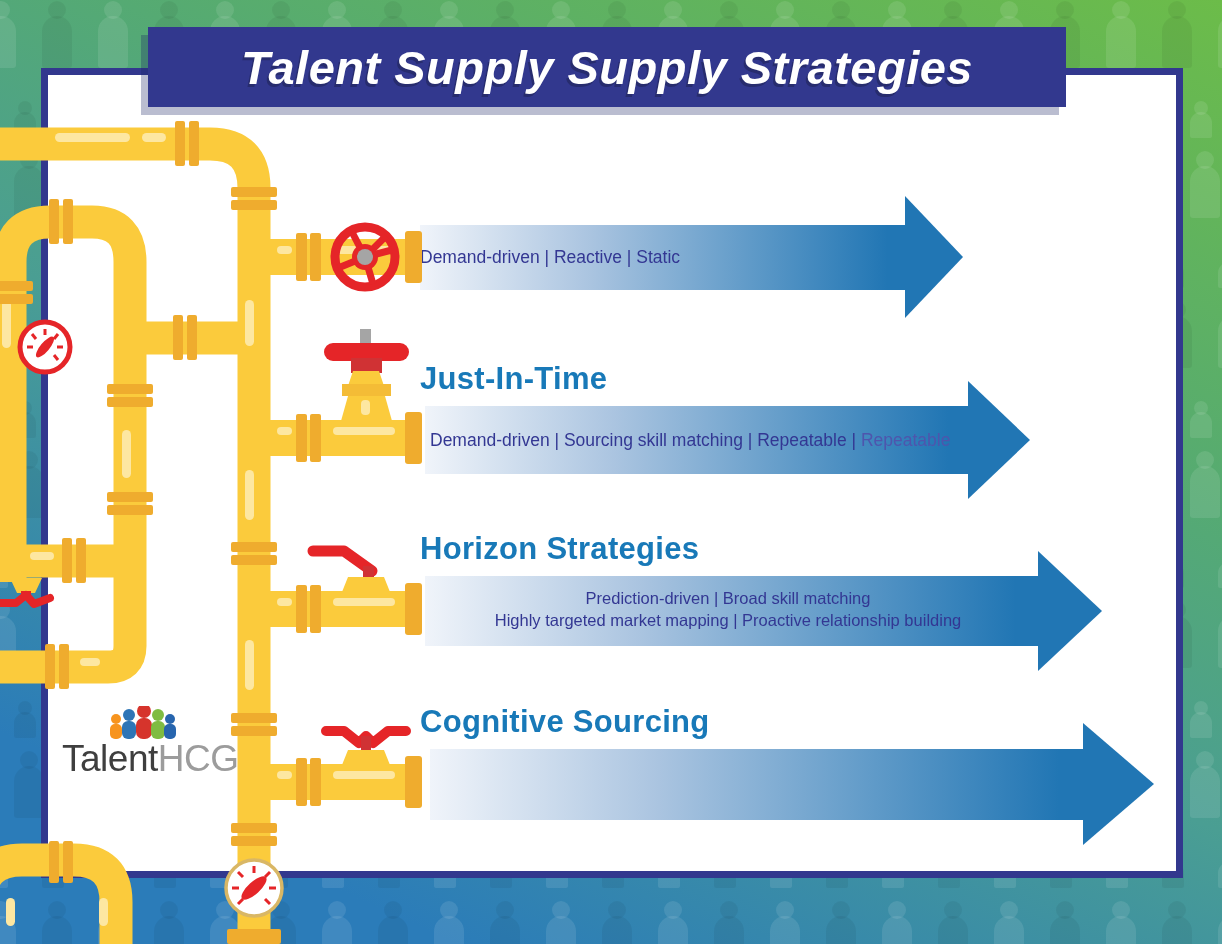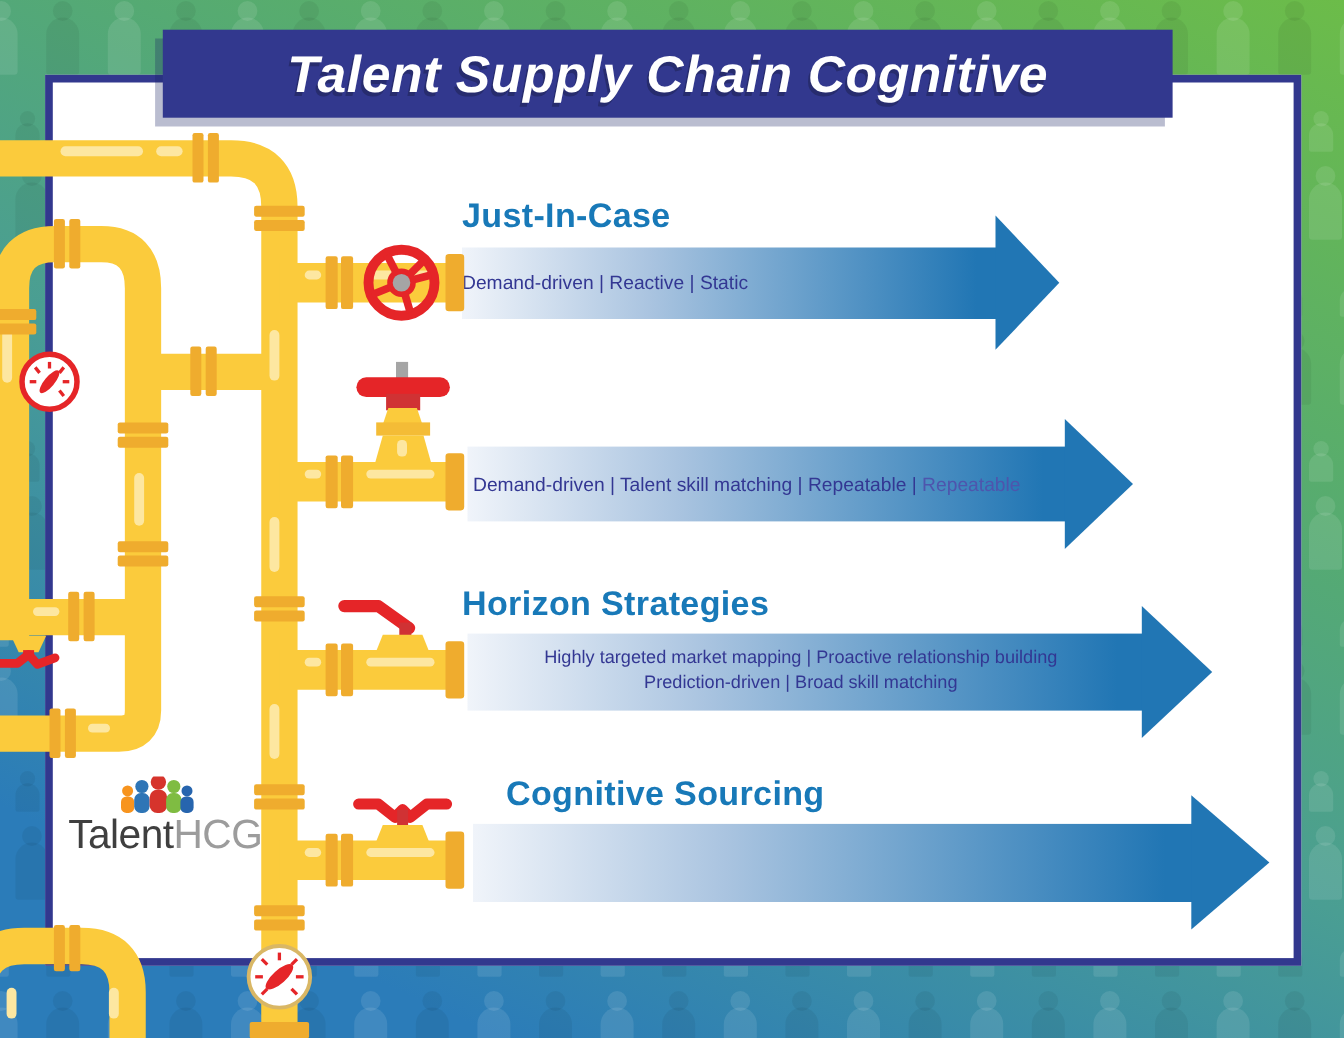--- a/index.html
+++ b/index.html
@@ -18,21 +18,21 @@
   
   #card{position:absolute;left:41px;top:68px;width:1142px;height:810px;background:#ffffff;
         border:7px solid #32388e;box-sizing:border-box;z-index:1;}
   
   #banner{position:absolute;left:148px;top:27px;width:918px;height:80px;background:#32388e;z-index:6;
           box-shadow:-7px 8px 0 rgba(28,36,100,0.30);display:flex;align-items:center;justify-content:center;}
   #banner .title{color:#ffffff;font-size:47px;font-weight:bold;font-style:italic;letter-spacing:0.5px;
           text-shadow:-2px 3px 0 #272c6e;white-space:nowrap;}
   
   .heading{position:absolute;font-size:31px;font-weight:bold;color:#1879b8;letter-spacing:0.3px;z-index:2;white-space:nowrap;}
-  #h1{left:420px;top:178px;} #h2{left:420px;top:361px;} #h3{left:420px;top:531px;} #h4{left:420px;top:704px;margin-left:40px;}
+  #h1{left:420px;top:178px;} #h2{left:420px;top:361px;} #h3{left:420px;top:531px;} #h4{left:420px;top:704px;}
   .a-body{position:absolute;z-index:2;background:linear-gradient(90deg,#f0f4fa 0%,#aac4e0 35%,#5f9ac8 68%,#2176b4 96%);}
   .a-head{position:absolute;z-index:2;width:0;height:0;}
   #a1b{left:420px;top:225px;width:487px;height:65px;}
   #a1h{left:905px;top:196px;border-top:61px solid transparent;border-bottom:61px solid transparent;border-left:58px solid #2176b4;}
   #a2b{left:425px;top:406px;width:545px;height:68px;}
   #a2h{left:968px;top:381px;border-top:59px solid transparent;border-bottom:59px solid transparent;border-left:62px solid #2176b4;}
   #a3b{left:425px;top:576px;width:615px;height:70px;}
   #a3h{left:1038px;top:551px;border-top:60px solid transparent;border-bottom:60px solid transparent;border-left:64px solid #2176b4;}
   #a4b{left:430px;top:749px;width:655px;height:71px;}
   #a4h{left:1083px;top:723px;border-top:61px solid transparent;border-bottom:61px solid transparent;border-left:71px solid #2176b4;}
@@ -344,35 +344,35 @@
       <div class="person big dk" style="left: 938px; top: 916px;"></div>
       <div class="person big lt" style="left: 994px; top: 916px;"></div>
       <div class="person big dk" style="left: 1050px; top: 916px;"></div>
       <div class="person big lt" style="left: 1106px; top: 916px;"></div>
       <div class="person big dk" style="left: 1162px; top: 916px;"></div>
       <div class="person big lt" style="left: 1218px; top: 916px;"></div>
     </div>
 
   <div id="card"></div>
 
-  <div class="heading" id="h1">Just-In-Case</div>
   <div class="a-body" id="a1b"></div>
   <div class="a-head" id="a1h"></div>
   <div class="sub" id="s1"><span>Demand-driven | Reactive | Static</span><span class="light"></span></div>
 
+  <div class="heading" id="h2">Just-In-Time</div>
   <div class="a-body" id="a2b"></div>
   <div class="a-head" id="a2h"></div>
-  <div class="sub" id="s2"><span>Demand-driven | Talent skill matching | Repeatable | </span><span class="light">Repeatable</span></div>
+  <div class="sub" id="s2"><span>Demand-driven | Sourcing skill matching | Repeatable | </span><span class="light">Repeatable</span></div>
 
   <div class="heading" id="h3">Horizon Strategies</div>
   <div class="a-body" id="a3b"></div>
   <div class="a-head" id="a3h"></div>
   <div class="sub" id="s3">
+      <div>Prediction-driven | Broad skill matching</div>
       <div>Highly targeted market mapping | Proactive relationship building</div>
-      <div>Prediction-driven | Broad skill matching</div>
     </div>
 
   <div class="heading" id="h4">Cognitive Sourcing</div>
   <div class="a-body" id="a4b"></div>
   <div class="a-head" id="a4h"></div>
 
   <div id="logo">
     <svg id="logo-people" width="80" height="34" viewBox="108 736 80 34">
       <g>
         <circle cx="118" cy="749" r="5" fill="#F7941E"></circle>
@@ -384,21 +384,21 @@
         <circle cx="160" cy="745" r="6" fill="#7FBC42"></circle>
           <rect x="153" y="751" width="14" height="18" rx="6" fill="#7FBC42"></rect>
         <circle cx="172" cy="749" r="5" fill="#2765AE"></circle>
           <rect x="166" y="754" width="12" height="15" rx="5" fill="#2765AE"></rect>
       </g>
     </svg>
     <span class="word dark">Talent</span><span class="word gray">HCG</span><span class="tm">™</span>
   </div>
 
   <div id="banner">
-    <div class="title">Talent Supply Chain Cognitive</div>
+    <div class="title">Talent Supply Supply Strategies</div>
   </div>
 
   <svg id="pipes" width="1222" height="944" viewBox="0 0 1222 944">
     <g fill="none" stroke="#FBCB3C">
       <path d="M-10 144H210Q254 144 254 188V944" stroke-width="33"></path>
       <path d="M10 582V262Q10 222 50 222H92Q130 222 130 262V646Q130 667 108 667H-12" stroke-width="33"></path>
       <path d="M130 338H254" stroke-width="33"></path>
       <path d="M-12 561H130" stroke-width="33"></path>
       <path d="M254 257H412" stroke-width="36"></path>
       <path d="M254 438H412" stroke-width="36"></path>

